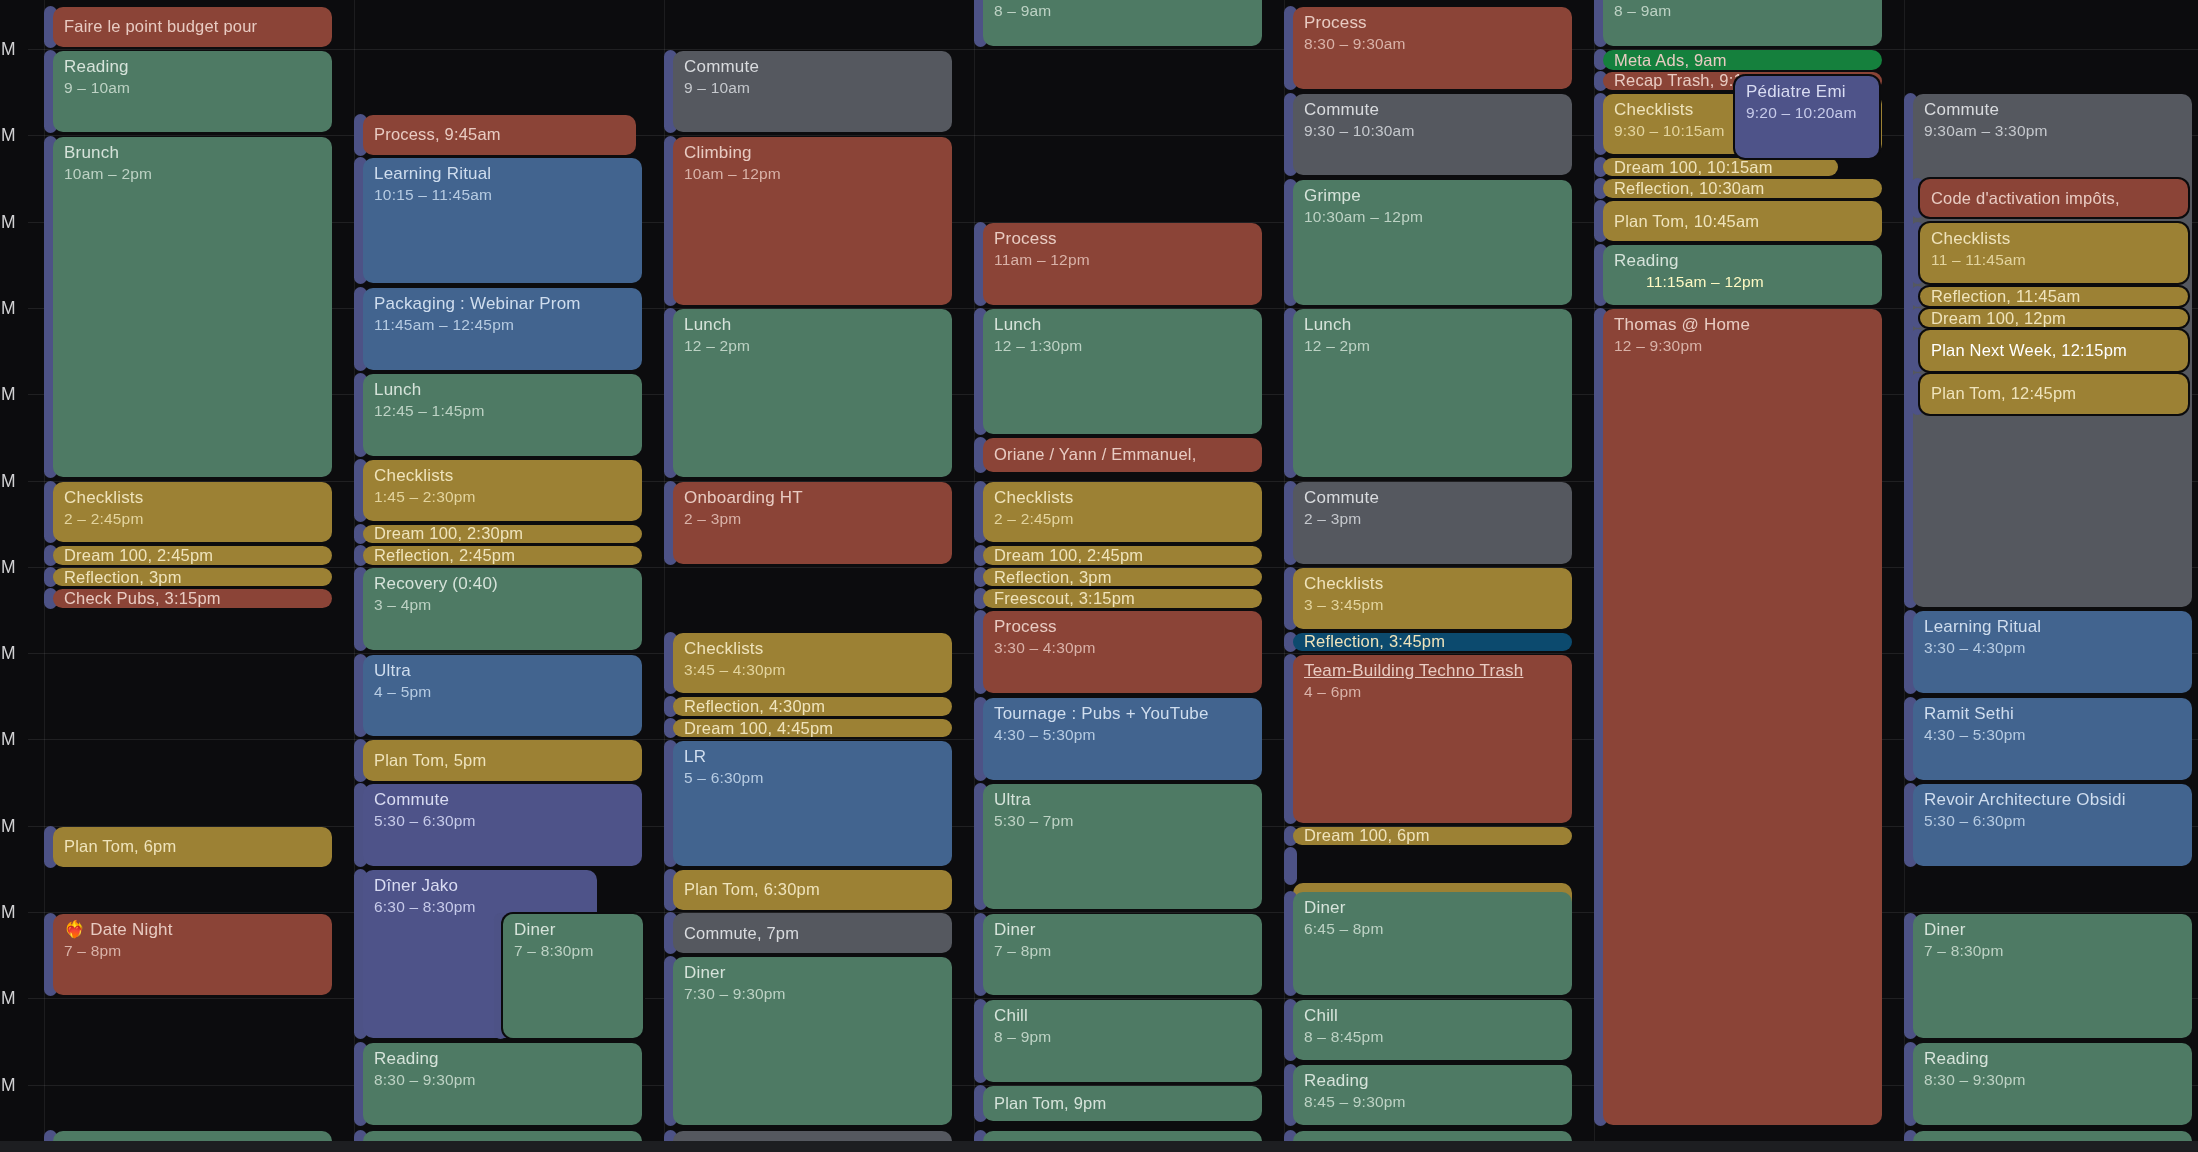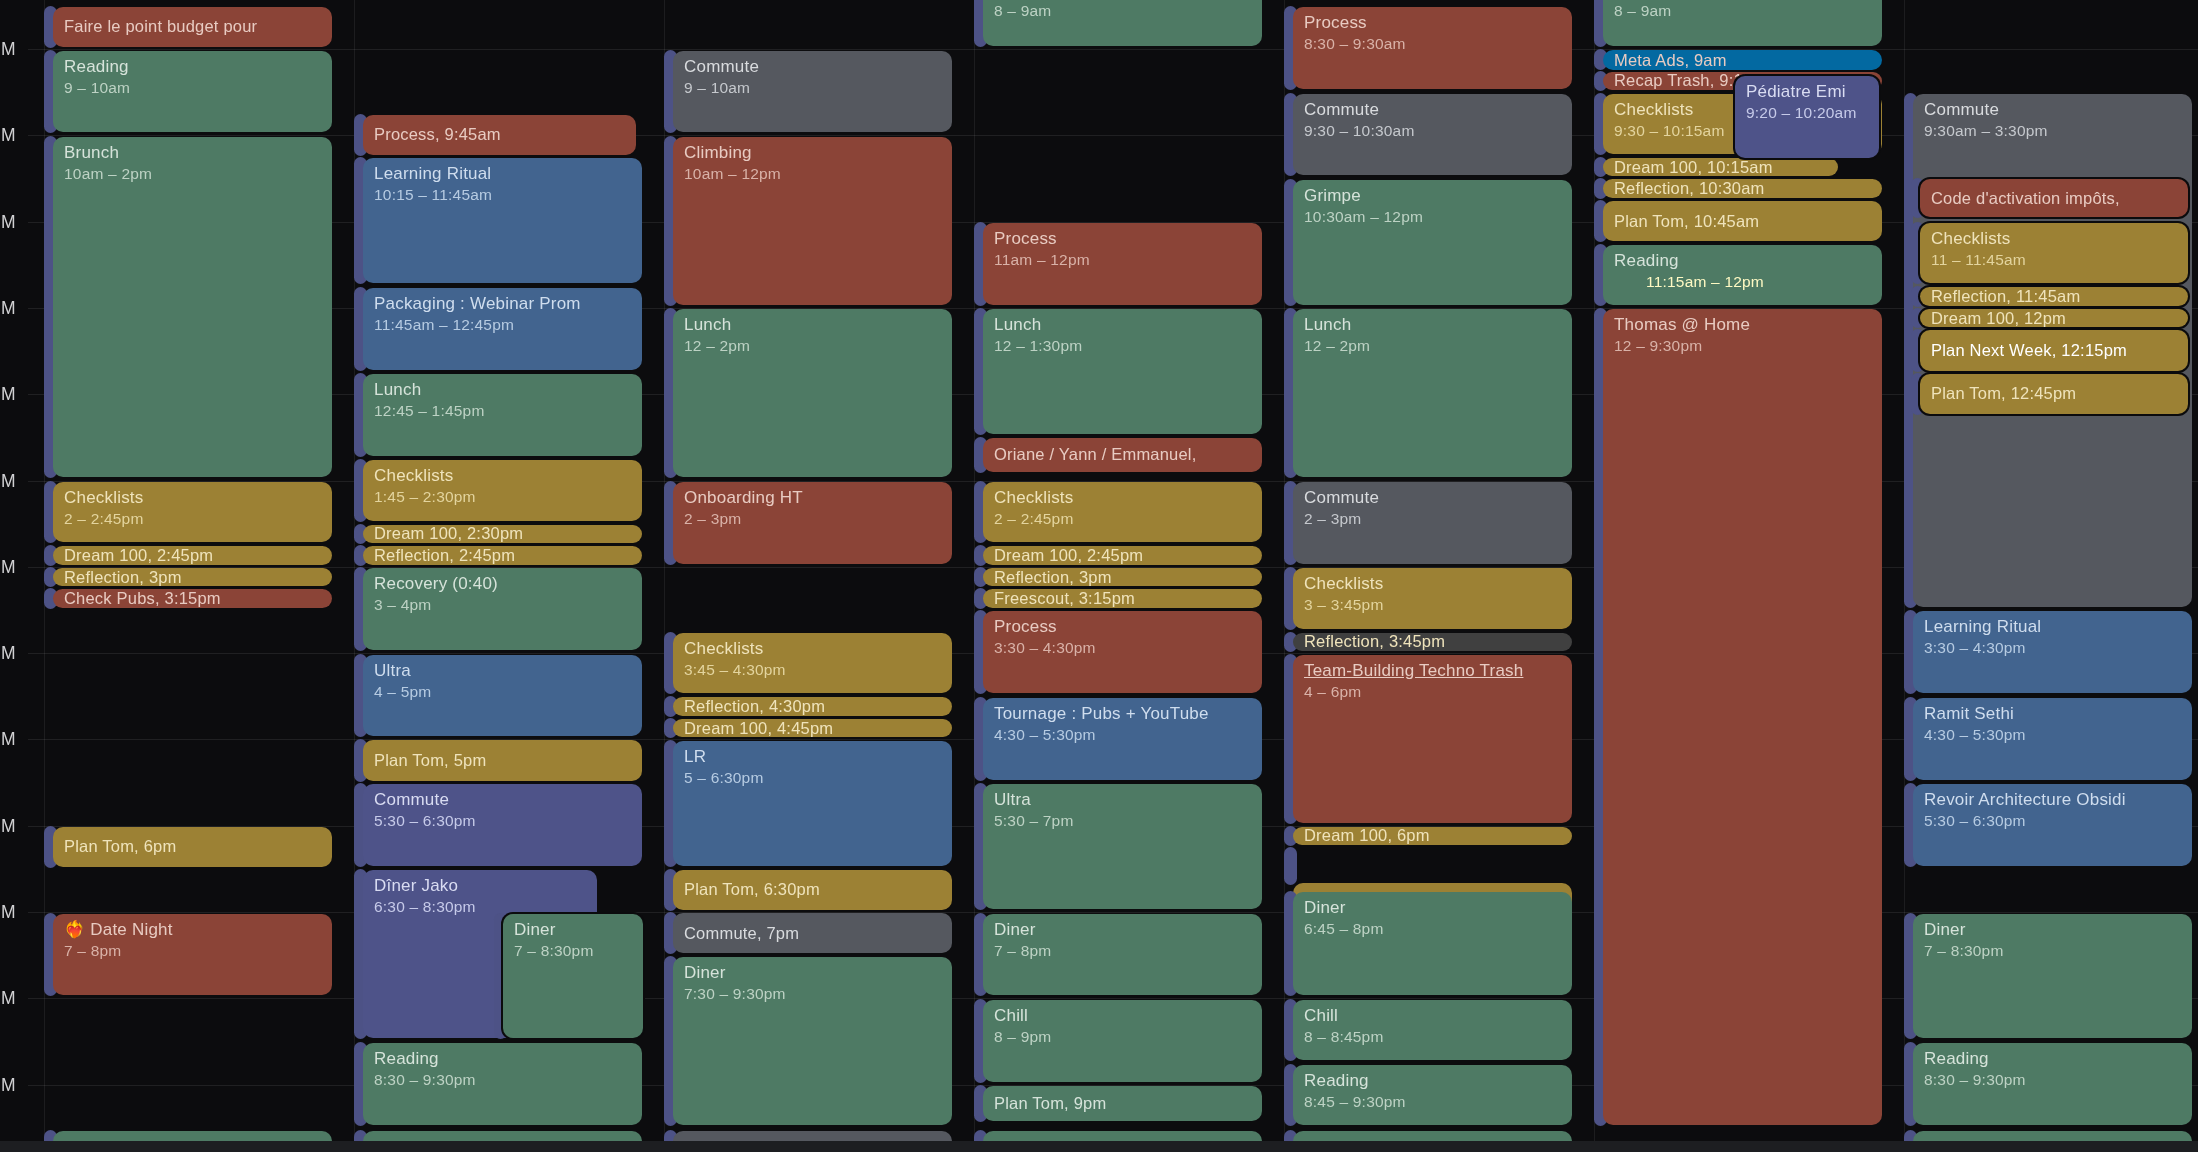--- a/index.html
+++ b/index.html
@@ -340,21 +340,21 @@
       <div class="event block" style="left: 1293px; top: 482px; width: 279px; height: 81.8px; background: rgb(85, 88, 95); z-index: 11;">
         <div class="title" style="color: rgb(217, 219, 222);">Commute</div>
         <div class="time" style="color: rgb(197, 200, 205);">2 – 3pm</div>
       </div>
       <div class="sliver" style="left: 1284px; top: 567.3px; height: 62.225px; background: rgb(77, 82, 134); z-index: 12;"></div>
       <div class="event block" style="left: 1293px; top: 568.3px; width: 279px; height: 60.225px; background: rgb(156, 129, 52); z-index: 13;">
         <div class="title" style="color: rgb(239, 227, 187);">Checklists</div>
         <div class="time" style="color: rgb(227, 212, 158);">3 – 3:45pm</div>
       </div>
       <div class="sliver" style="left: 1284px; top: 631.525px; height: 20.575px; background: rgb(77, 82, 134); z-index: 14;"></div>
-      <div class="event chip" style="left: 1293px; top: 632.525px; width: 279px; height: 18.575px; background: #404040; z-index: 15;">
+      <div class="event chip" style="left: 1293px; top: 632.525px; width: 279px; height: 18.575px; background: #0c4a6e; z-index: 15;">
         <span class="label" style="color: rgb(239, 227, 187);">Reflection, 3:45pm</span>
       </div>
       <div class="sliver" style="left: 1284px; top: 653.6px; height: 170.1px; background: rgb(77, 82, 134); z-index: 16;"></div>
       <div class="event block wrap" style="left: 1293px; top: 654.6px; width: 279px; height: 168.1px; background: rgb(139, 68, 55); z-index: 17;">
         <div class="title" style="color: rgb(232, 203, 194);">Team-Building Techno Trash</div>
         <div class="time" style="color: rgb(217, 178, 168);">4 – 6pm</div>
       </div>
       <div class="sliver" style="left: 1284px; top: 825.7px; height: 20.575px; background: rgb(77, 82, 134); z-index: 18;"></div>
       <div class="event chip" style="left: 1293px; top: 826.7px; width: 279px; height: 18.575px; background: rgb(156, 129, 52); z-index: 19;">
         <span class="label" style="color: rgb(239, 227, 187);">Dream 100, 6pm</span>
@@ -381,21 +381,21 @@
       <div class="sliver" style="left: 1284px; top: 1129.98px; height: 36px; background: rgb(77, 82, 134); z-index: 28;"></div>
       <div class="event block" style="left: 1293px; top: 1130.98px; width: 279px; height: 34px; background: rgb(78, 122, 100); z-index: 29;">
         <div class="title" style="color: rgb(214, 227, 218);"></div>
       </div>
       <div class="sliver" style="left: 1594px; top: -27px; height: 74px; background: rgb(77, 82, 134); z-index: 2;"></div>
       <div class="event block" style="left: 1603px; top: -26px; width: 279px; height: 72px; background: rgb(78, 122, 100); z-index: 3;">
         <div class="title" style="color: rgb(214, 227, 218);"></div>
         <div class="time" style="color: rgb(189, 210, 196);">8 – 9am</div>
       </div>
       <div class="sliver" style="left: 1594px; top: 49px; height: 20.575px; background: rgb(77, 82, 134); z-index: 4;"></div>
-      <div class="event chip" style="left: 1603px; top: 50px; width: 279px; height: 20px; background: #0369a1; z-index: 5;">
+      <div class="event chip" style="left: 1603px; top: 50px; width: 279px; height: 20px; background: #15803d; z-index: 5;">
         <span class="label" style="color: rgb(232, 203, 194);">Meta Ads, 9am</span>
       </div>
       <div class="sliver" style="left: 1594px; top: 70.575px; height: 20.575px; background: rgb(77, 82, 134); z-index: 6;"></div>
       <div class="event chip" style="left: 1603px; top: 71.575px; width: 279px; height: 18.575px; background: rgb(139, 68, 55); z-index: 7;">
         <span class="label" style="color: rgb(232, 203, 194);">Recap Trash, 9:15am</span>
       </div>
       <div class="sliver" style="left: 1594px; top: 92.65px; height: 62.225px; background: rgb(77, 82, 134); z-index: 8;"></div>
       <div class="event block" style="left: 1603px; top: 93.65px; width: 279px; height: 60.225px; background: rgb(156, 129, 52); z-index: 9;">
         <div class="title" style="color: rgb(239, 227, 187);">Checklists</div>
         <div class="time" style="color: rgb(227, 212, 158);">9:30 – 10:15am</div>

